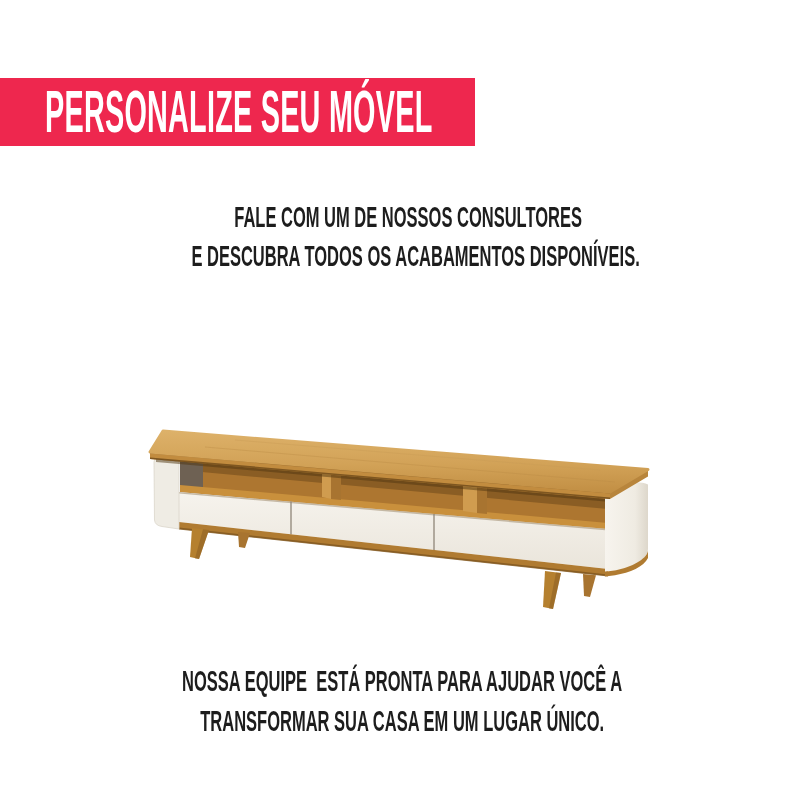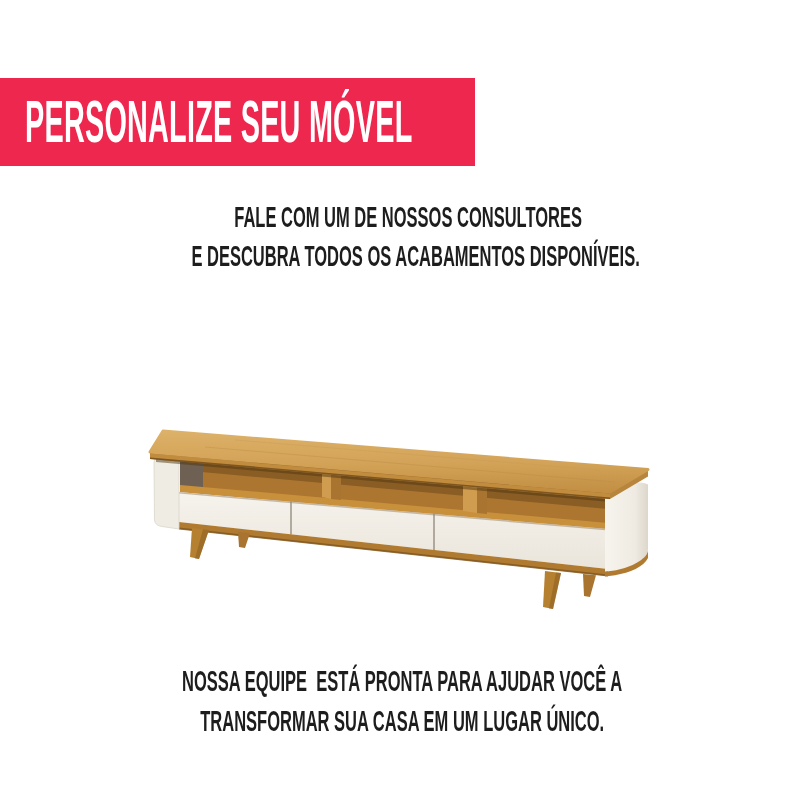--- a/index.html
+++ b/index.html
@@ -18,24 +18,24 @@
     display: inline-block;
     transform: scaleX(0.55);
     transform-origin: 50% 50%;
     white-space: pre;
   }
   .banner {
     position: absolute;
     left: 0;
     top: 78px;
     width: 475px;
-    height: 88px;
+    height: 68px;
     display: flex;
     align-items: center;
-    padding-left: 25px;
+    padding-left: 45px;
     box-sizing: border-box;
   }
   .banner .condensed {
     transform: scaleX(0.48);
     transform-origin: 0 50%;
     font-size: 60px;
     font-weight: 700;
     letter-spacing: 0.5px;
     line-height: 60px;
   }

